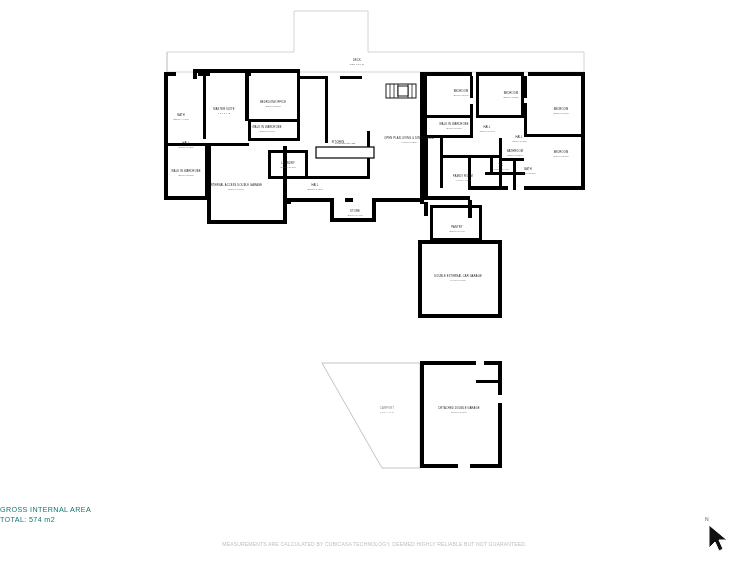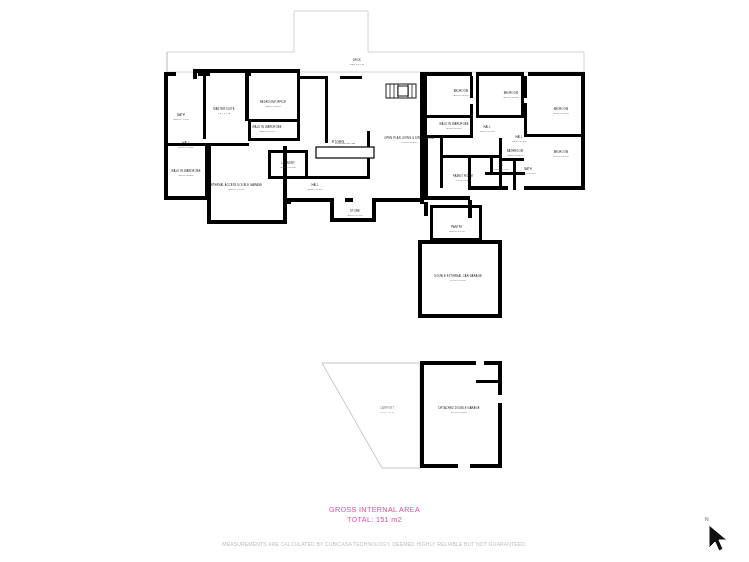--- a/index.html
+++ b/index.html
@@ -83,22 +83,21 @@
     font-size: 2.3px;
     fill: #999999;
     text-anchor: middle;
   }
   
   #summary {
     position: absolute;
     left: 0;
     top: 505px;
     width: 749px;
-    text-align: center;
-    color: #ec4899;
+    color: #0f766e;
   }
   #summary .line {
     font-size: 7.2px;
     line-height: 9.6px;
     letter-spacing: 0.35px;
     white-space: nowrap;
   }
   #disclaimer {
     position: absolute;
     left: 0;
@@ -406,21 +405,21 @@
           <text class="room-name" x="459" y="409">DETACHED DOUBLE GARAGE</text>
           <text class="room-dim" x="459" y="413">5.9 m x 6.1 m</text>
         </g>
         <text class="room-dim" x="345" y="144">KITCHEN ISLAND</text>
       </g>
 
   </svg>
 
   <div id="summary">
     <div class="line">GROSS INTERNAL AREA</div>
-    <div class="line">TOTAL: 151 m2</div>
+    <div class="line">TOTAL: 574 m2</div>
   </div>
 
   <div id="disclaimer">MEASUREMENTS ARE CALCULATED BY CUBICASA TECHNOLOGY, DEEMED HIGHLY RELIABLE BUT NOT GUARANTEED.</div>
 
   <div id="compass">N</div>
 
   <svg id="cursor" viewBox="0 0 22 30">
     <polygon points="2,1 2,24 8,18 12,27 16,25 12,16 20,16" fill="#111111" stroke="#ffffff" stroke-width="1"></polygon>
   </svg>
 

